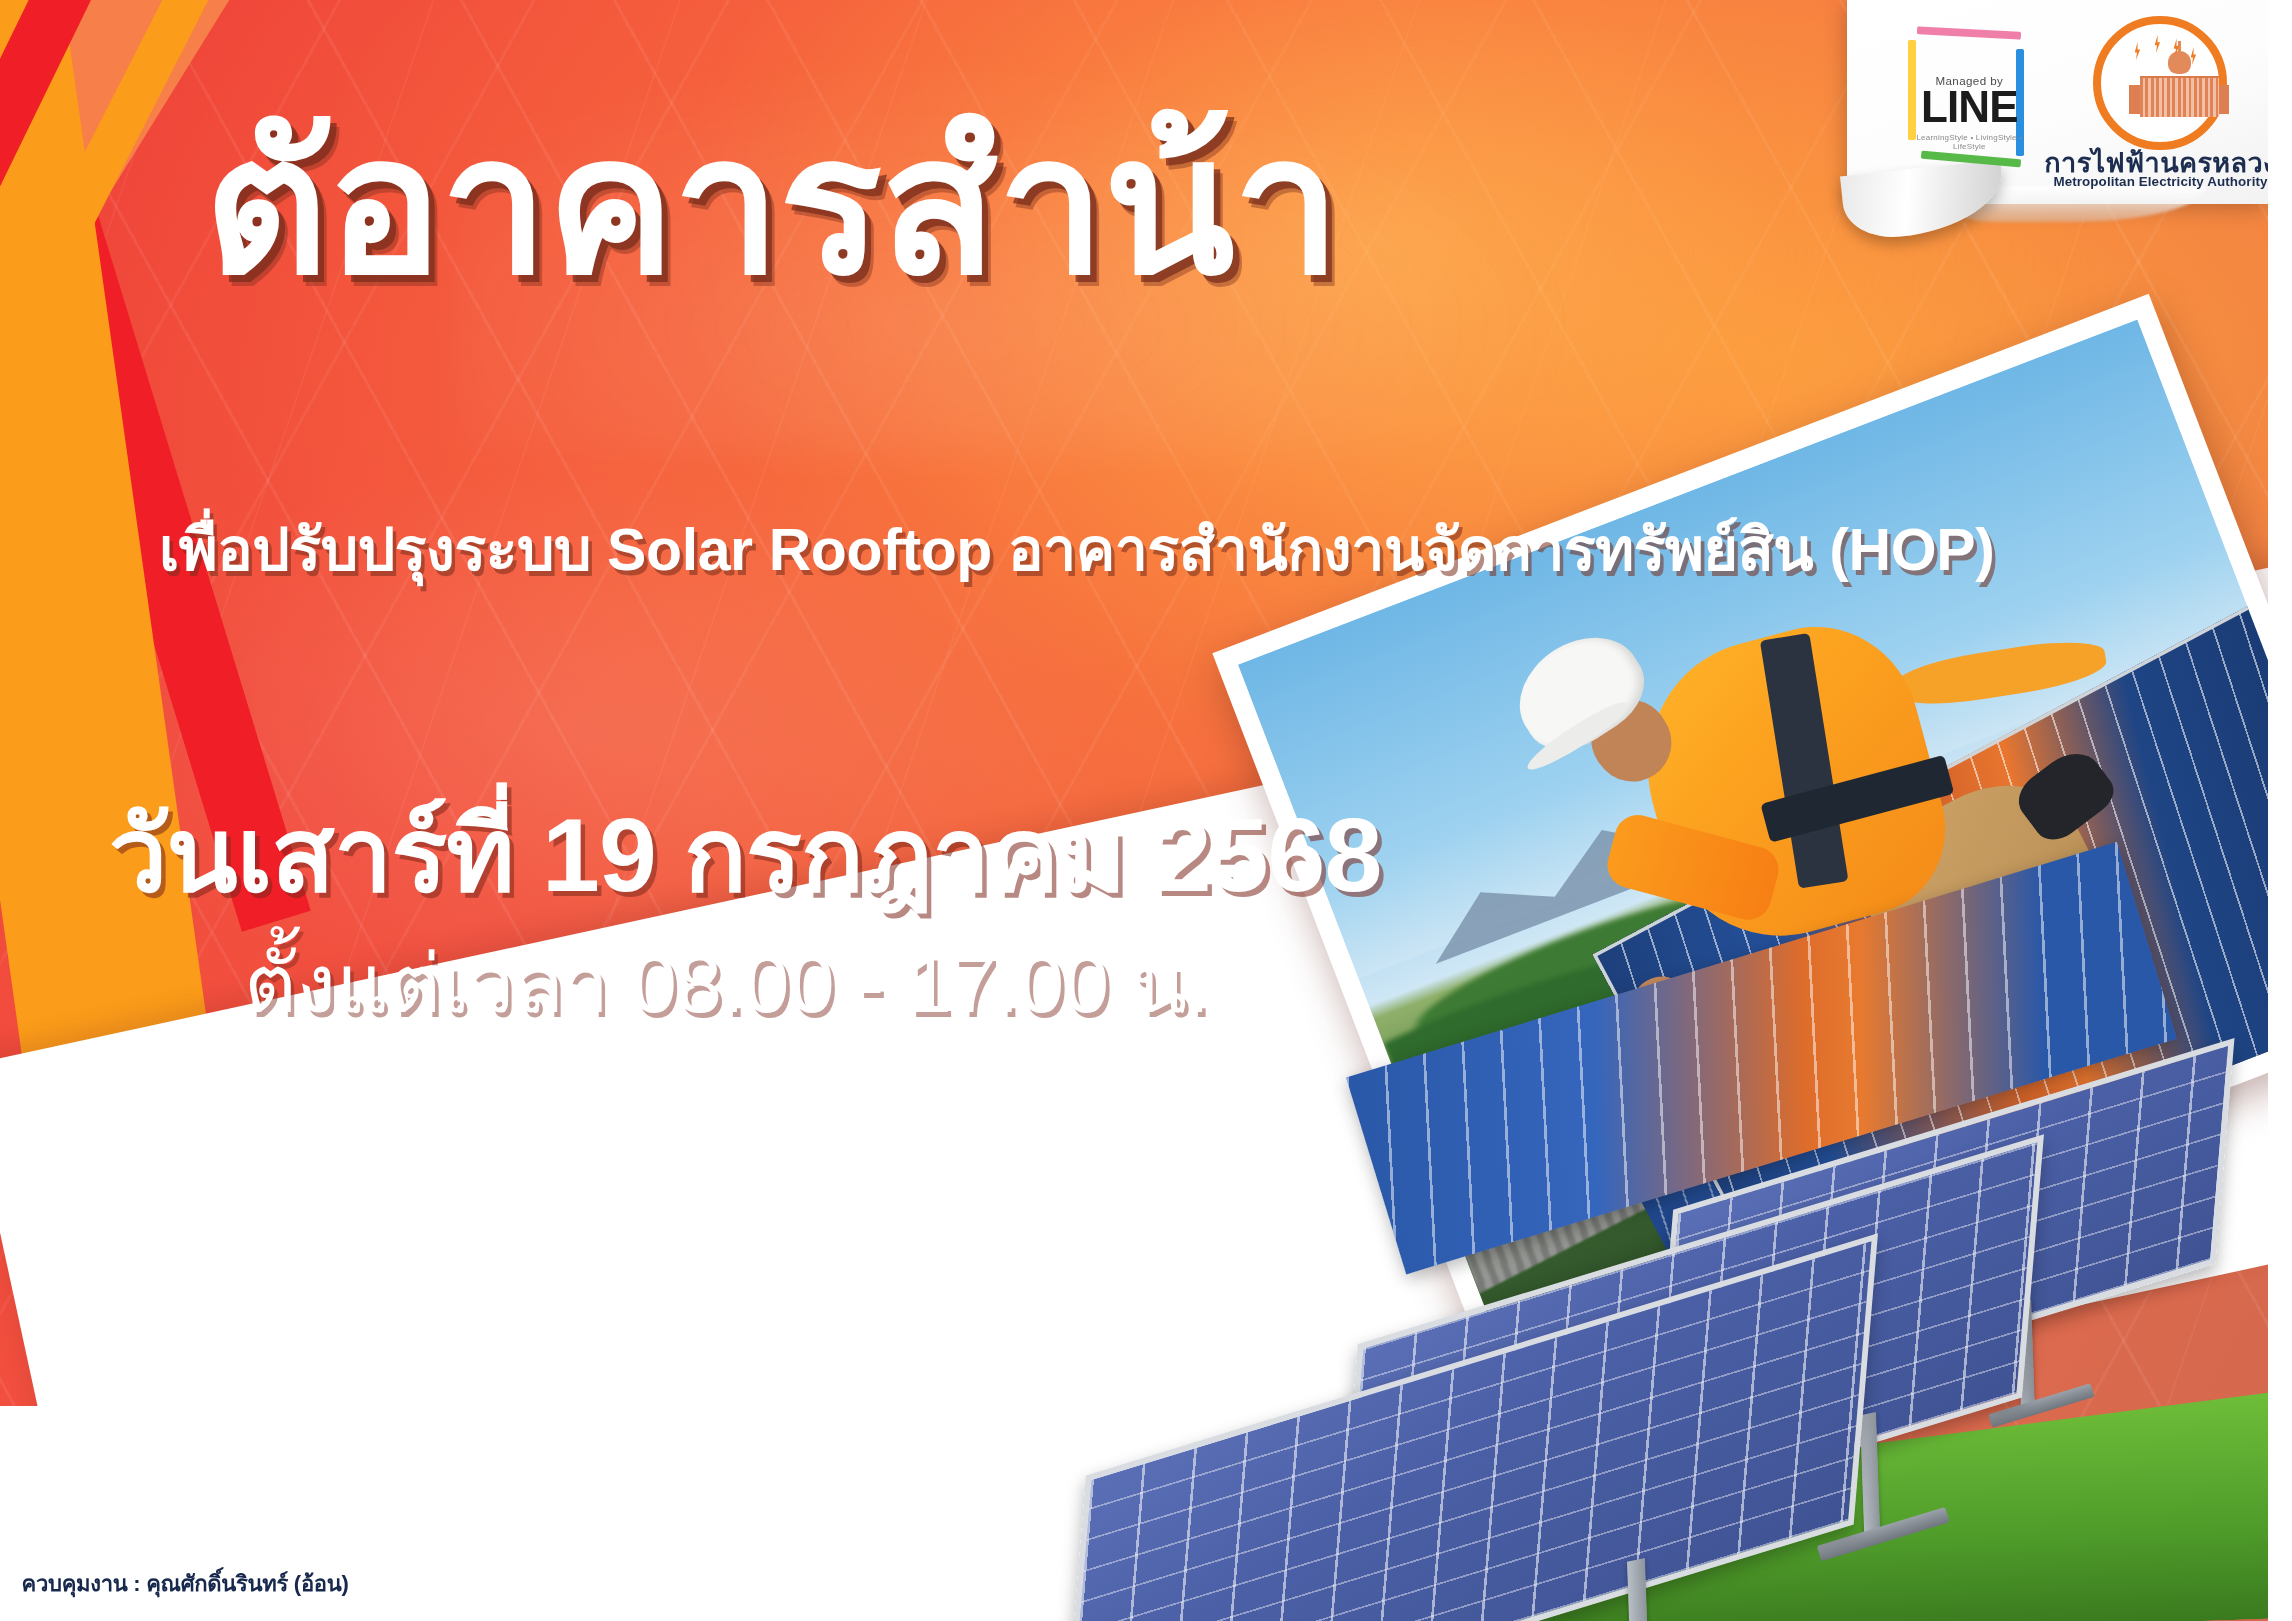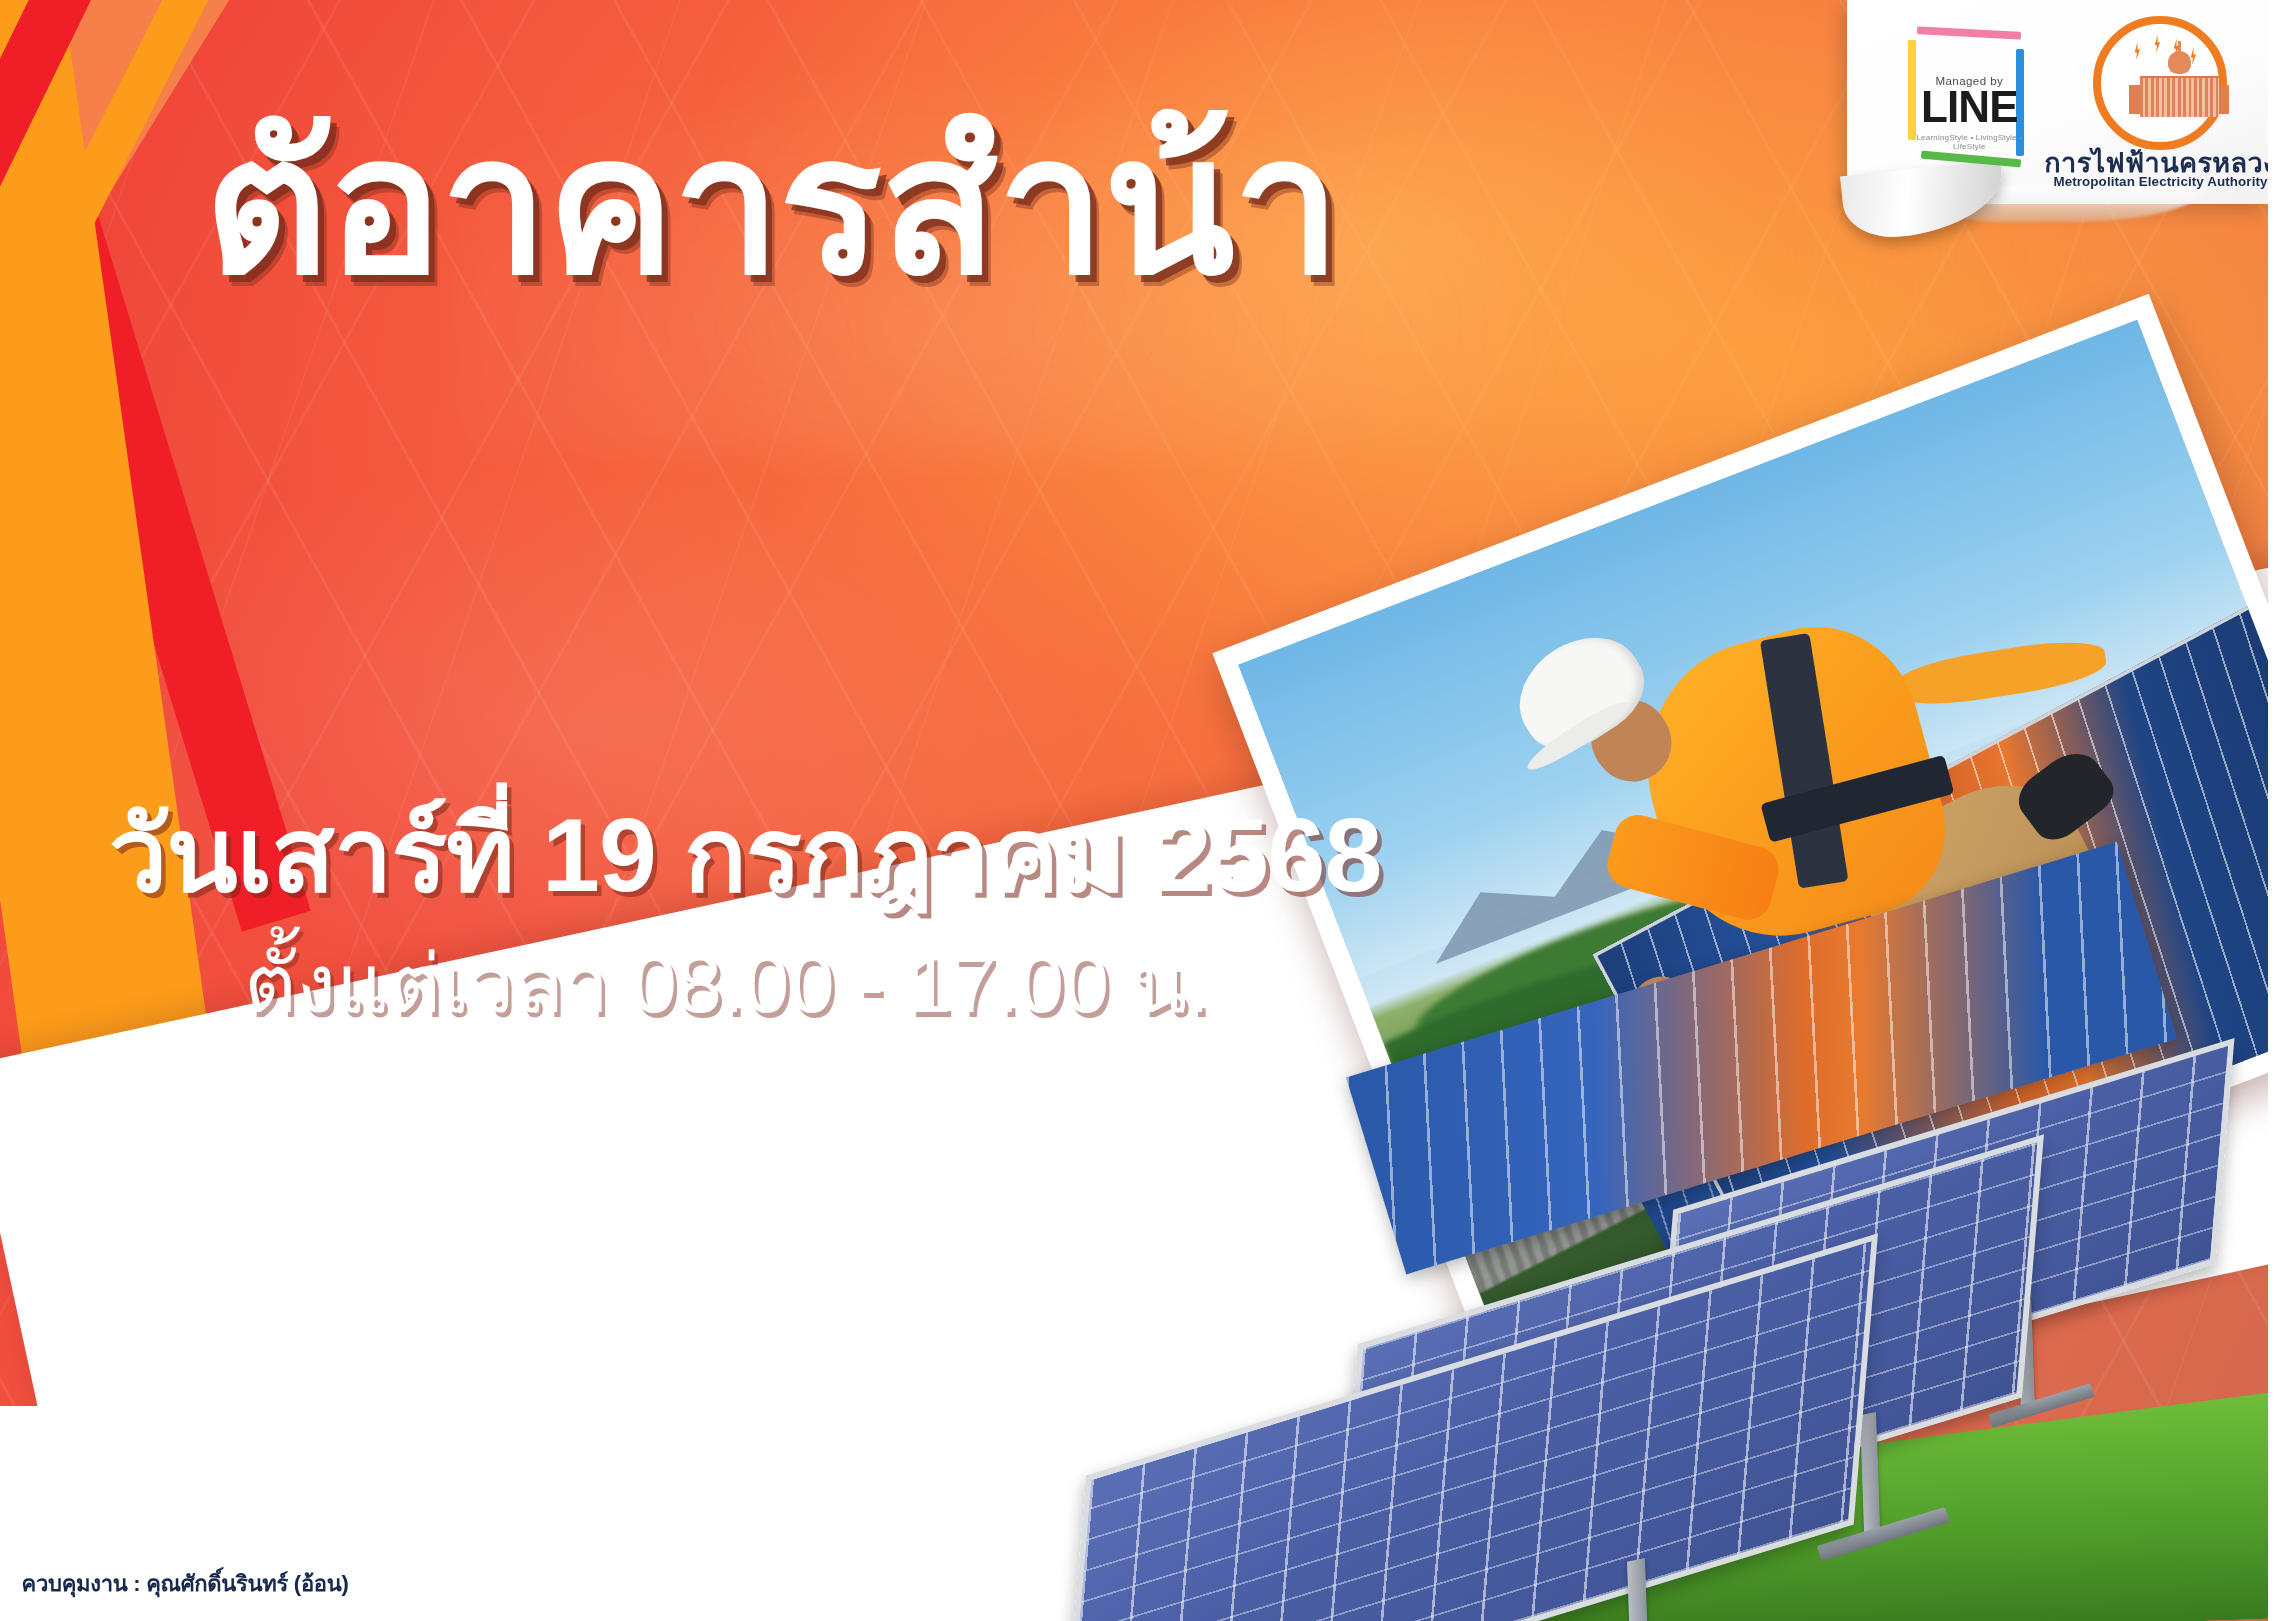--- a/index.html
+++ b/index.html
@@ -476,20 +476,21 @@
         <div class="bolt" style="left:90px;top:23px">
             <i></i>
           </div>
       </div>
       <div class="name-th">การไฟฟ้านครหลวง</div>
       <div class="name-en">Metropolitan Electricity Authority</div>
     </div>
   </div>
 
   <div class="headline">ตัอาคารสำน้า</div>
+  <div class="subtitle">เพื่อปรับปรุงระบบ Solar Rooftop อาคารสำนักงานจัดการทรัพย์สิน (HOP)</div>
   <div class="date-line">วันเสาร์ที่ 19 กรกฎาคม 2568</div>
   <div class="time-line">ตั้งแต่เวลา 08.00 - 17.00 น.</div>
 
   <div class="footer">
     <div class="foot-title">ควบคุมงาน : คุณศักดิ์นรินทร์ (อ้อน)</div>
   </div>
 
 </div>
 
 

